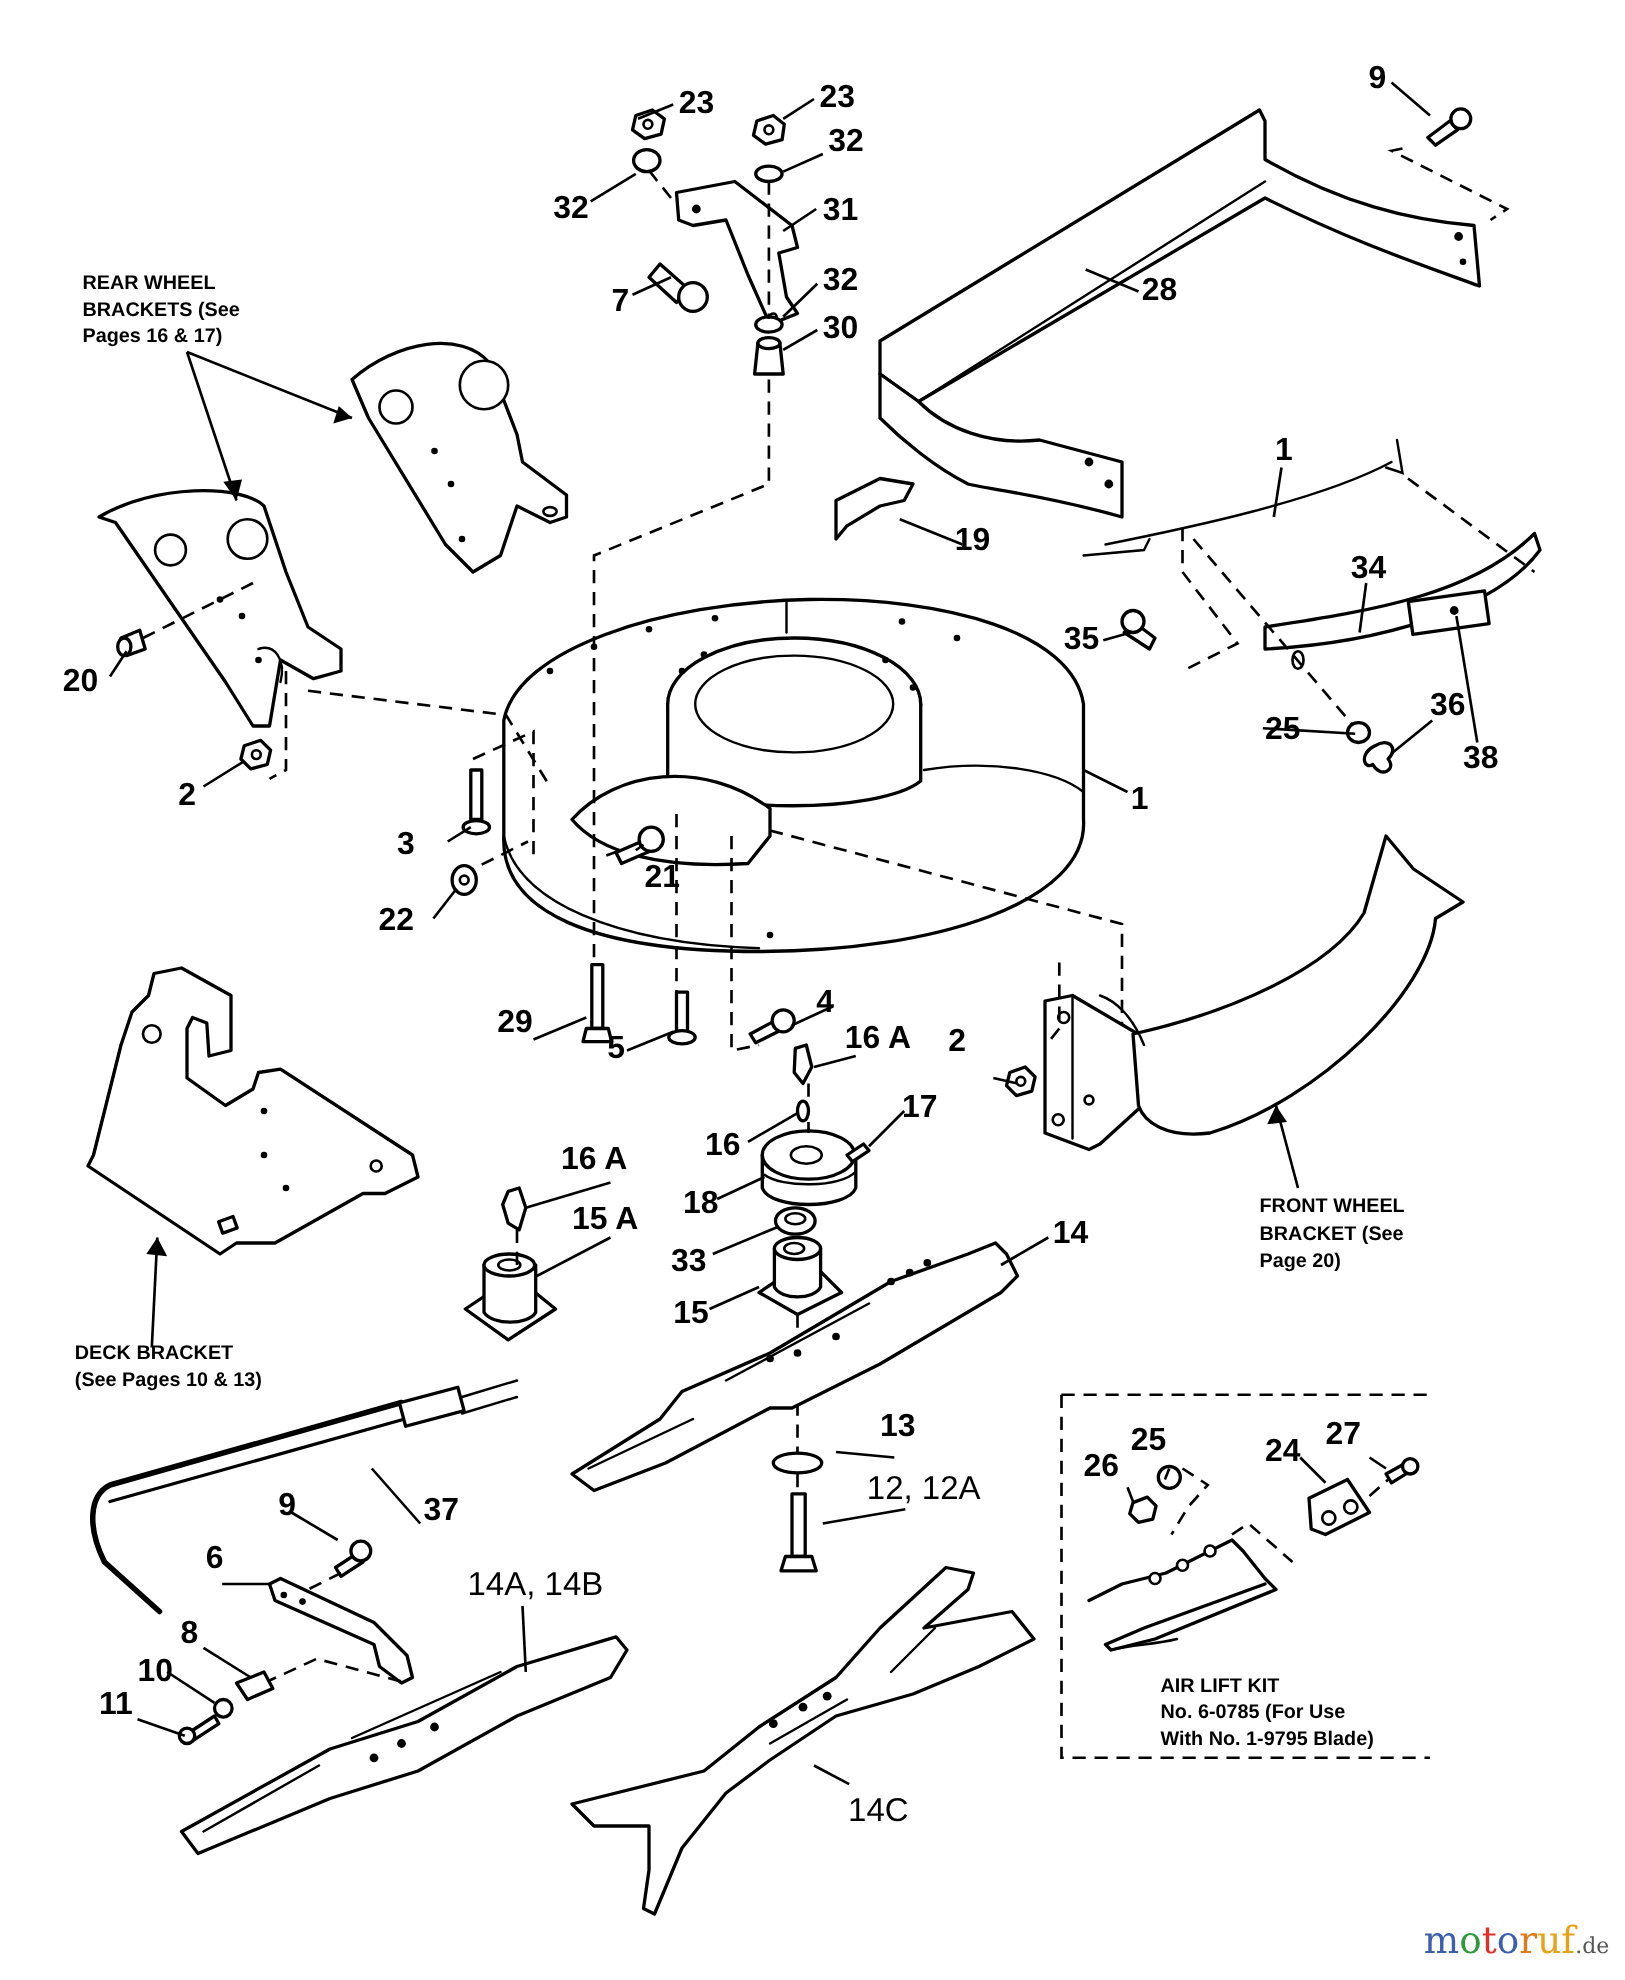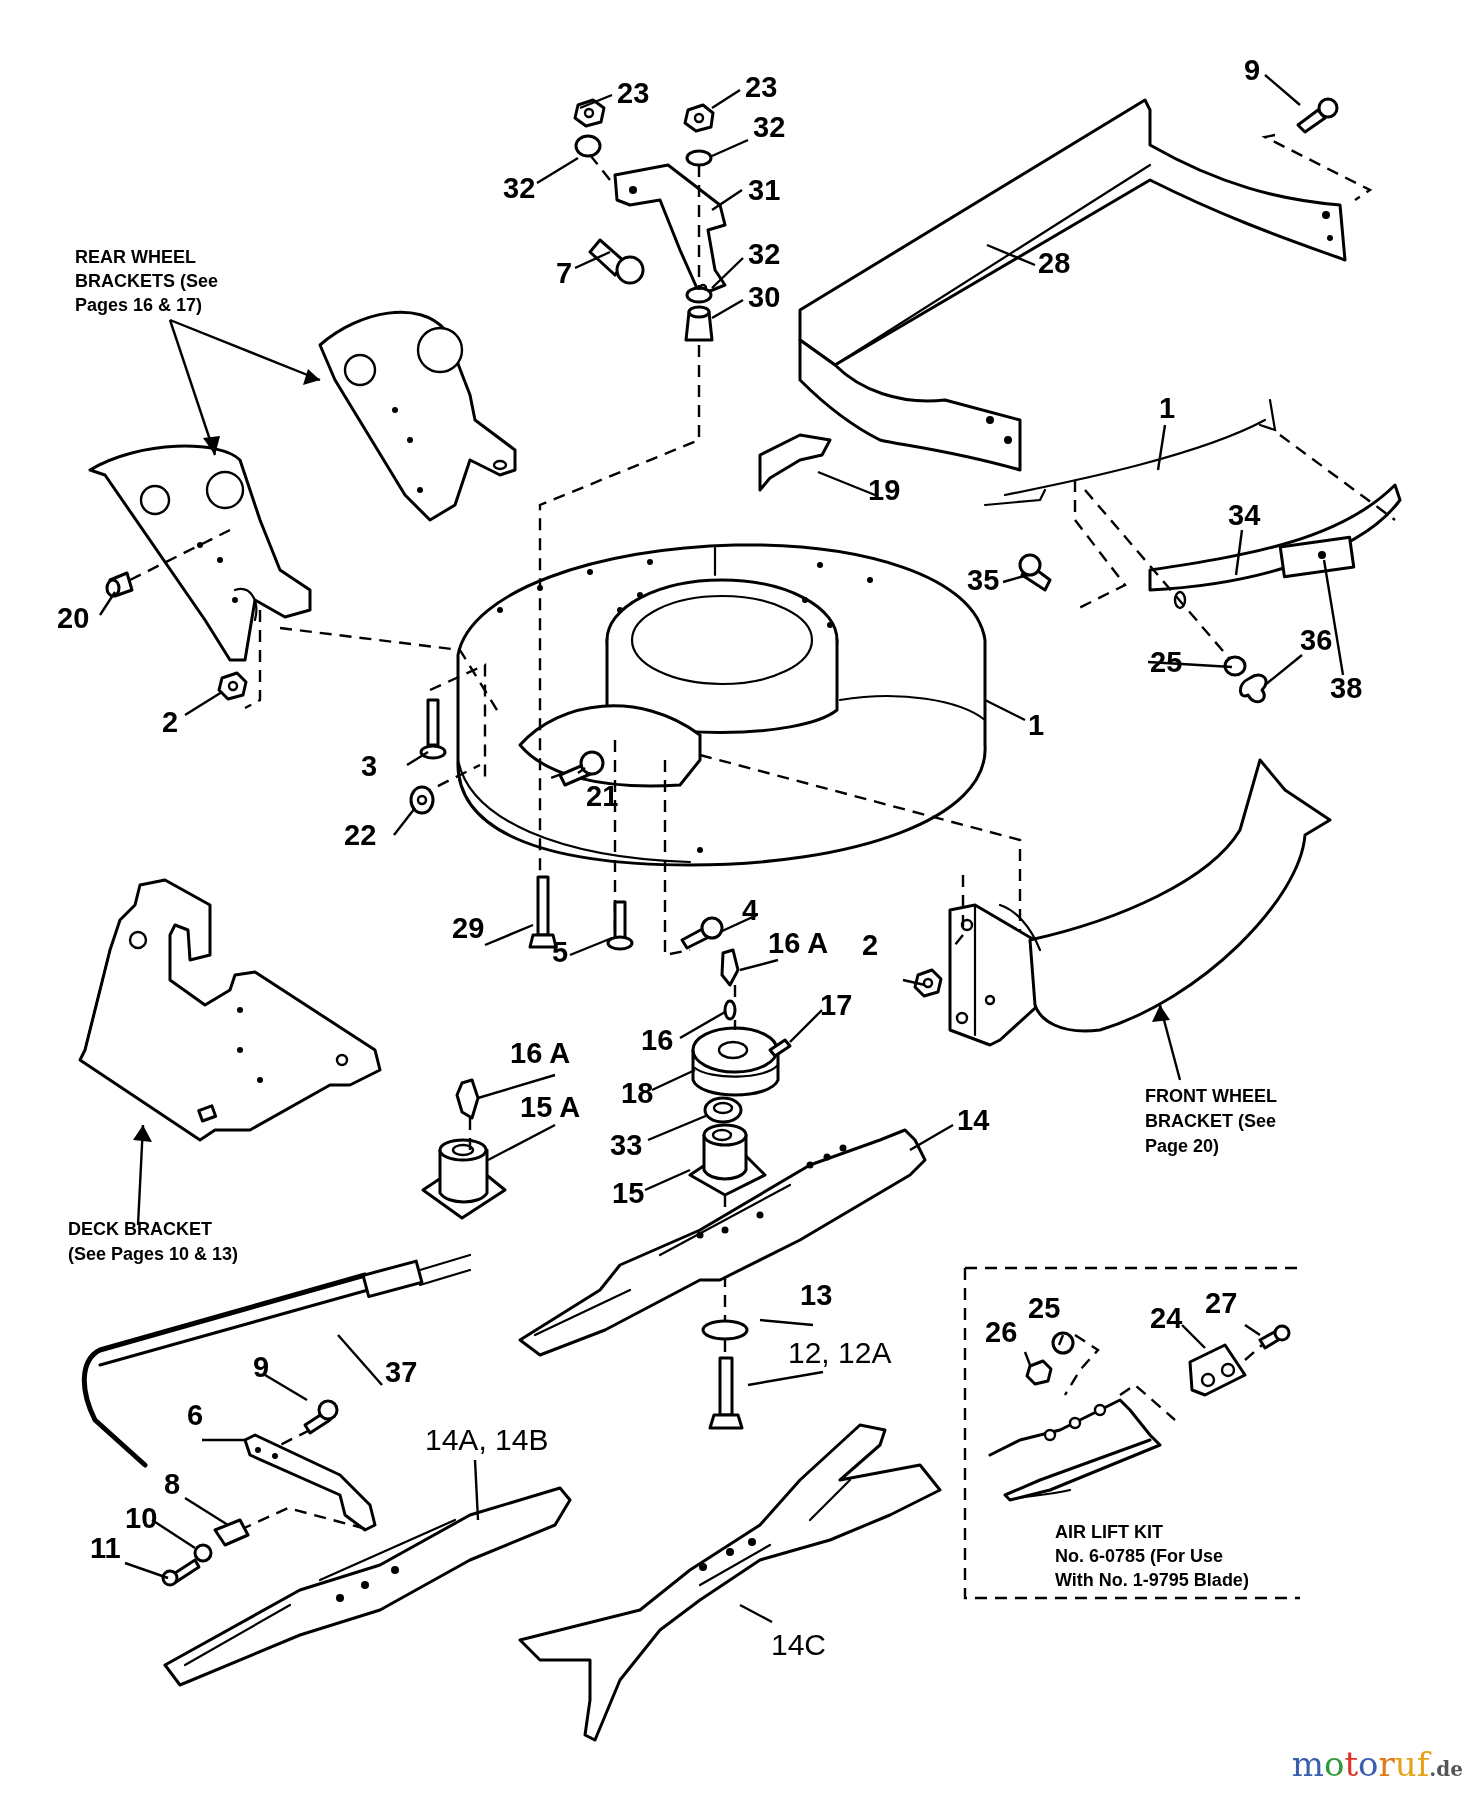--- a/index.html
+++ b/index.html
@@ -8,21 +8,21 @@
   .part{fill:#fff;stroke:#000;stroke-width:3;stroke-linejoin:round;stroke-linecap:round;}
   .thin{fill:none;stroke:#000;stroke-width:2.2;stroke-linecap:round;}
   .hole{fill:#fff;stroke:#000;stroke-width:2.4;}
   .dot{fill:#000;}
   .dash{fill:none;stroke:#000;stroke-width:2.4;stroke-dasharray:12 8;}
   .leader{fill:none;stroke:#000;stroke-width:2.4;}
   .num{font-family:"Liberation Sans Narrow","Liberation Sans",sans-serif;font-weight:bold;font-size:29px;fill:#000;transform-box:fill-box;}
   .numc{font-family:"Liberation Sans",sans-serif;font-size:30px;fill:#000;}
   .note{font-family:"Liberation Sans",sans-serif;font-weight:bold;font-size:18px;fill:#000;}
   .wm{position:absolute;right:14px;bottom:16px;font-family:"DejaVu Serif",serif;font-size:34px;letter-spacing:0px;}
-  .wm .de{font-size:20px;color:#555;font-weight:bold;}
+  .wm .de{font-size:20px;color:#555;}
 </style>
 </head>
 <body>
 
 <svg id="diagram" viewBox="0 0 1477 1800" xmlns="http://www.w3.org/2000/svg">
 
   <g>
     <path class="part" d="M458,655 C470,590 600,548 735,545 C860,543 975,575 985,640 L985,745 C990,820 850,865 690,865 C540,865 455,830 458,760 Z"></path>
     <path class="thin" d="M458,760 C470,820 560,858 690,862"></path>
     <ellipse class="part" cx="722" cy="640" rx="115" ry="60"></ellipse>

